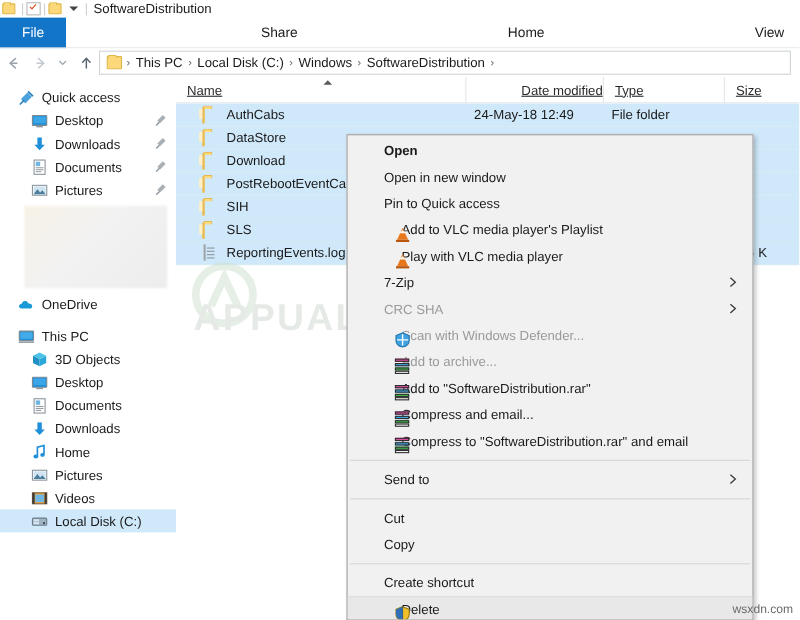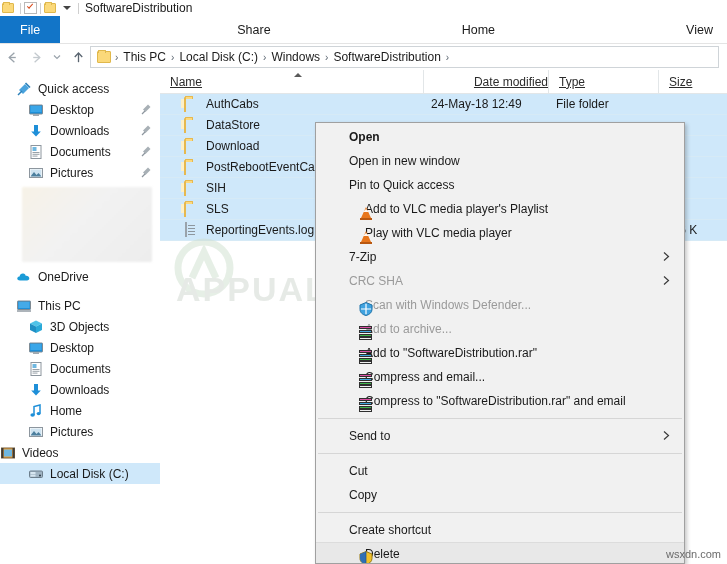--- a/index.html
+++ b/index.html
@@ -486,21 +486,21 @@
       <span class="nav-ico">
         <svg width="16" height="16" viewBox="0 0 16 16">
           <rect x="1.5" y="3.5" width="13" height="9" fill="#ffffff" stroke="#8d969e"></rect>
           <rect x="2.5" y="4.5" width="11" height="7" fill="#cfe3f0"></rect>
           <path d="M2.5 11.5 L6 7 L8.5 10 L10.5 8 L13.5 11.5 Z" fill="#4c7f9e"></path>
         </svg>
       </span>
       <span class="nav-label">Pictures</span>
     </div>
 
-    <div class="nav-item" style="">
+    <div class="nav-item" style="padding-left:28px">
       <span class="nav-ico">
         <svg width="16" height="16" viewBox="0 0 16 16">
           <rect x="1.5" y="3" width="13" height="10" fill="#f0a43c" stroke="#7a6038"></rect>
           <rect x="1.5" y="3" width="2" height="10" fill="#3a3a3a"></rect>
           <rect x="12.5" y="3" width="2" height="10" fill="#3a3a3a"></rect>
           <rect x="4" y="4.5" width="8" height="7" fill="#6fb7e0"></rect>
         </svg>
       </span>
       <span class="nav-label">Videos</span>
     </div>

